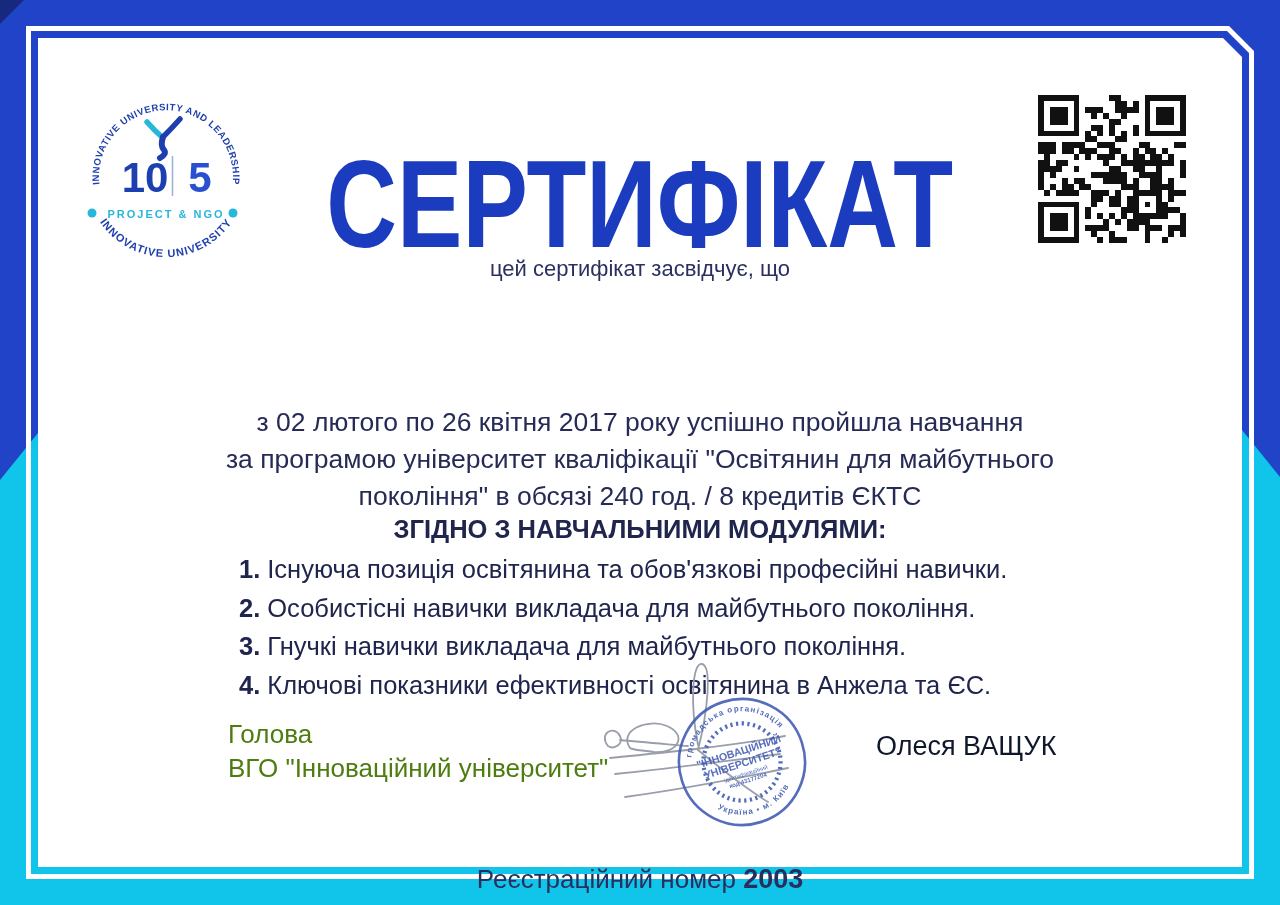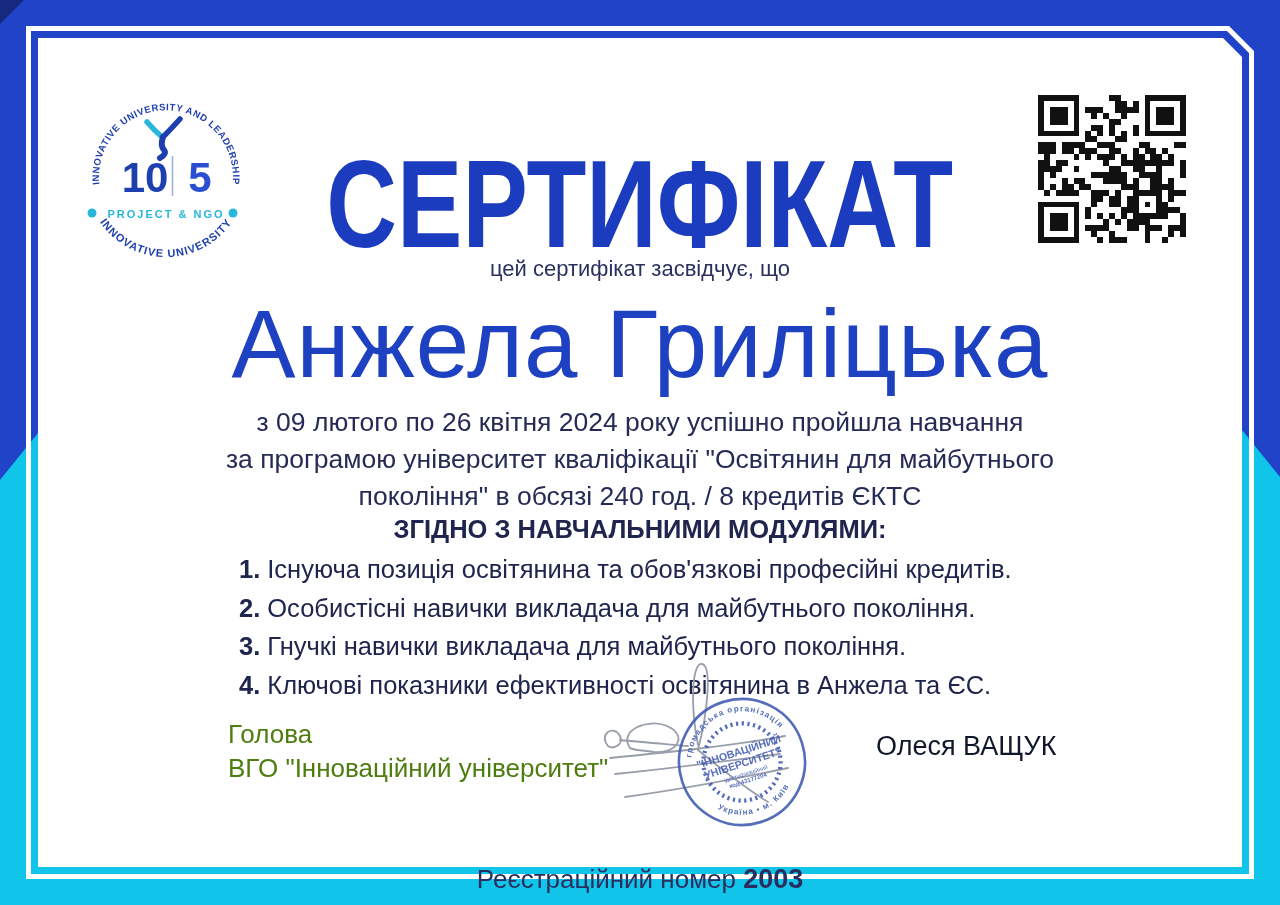--- a/index.html
+++ b/index.html
@@ -383,31 +383,30 @@
       <rect x="10" y="24" width="1" height="1" fill="#111111"></rect>
       <rect x="12" y="24" width="1" height="1" fill="#111111"></rect>
       <rect x="13" y="24" width="1" height="1" fill="#111111"></rect>
       <rect x="14" y="24" width="1" height="1" fill="#111111"></rect>
       <rect x="18" y="24" width="1" height="1" fill="#111111"></rect>
       <rect x="21" y="24" width="1" height="1" fill="#111111"></rect>
     </svg>
 
   <div class="abs center cert-title"><span>СЕРТИФІКАТ</span></div>
   <div class="abs center cert-subtitle">цей сертифікат засвідчує, що</div>
-  <div class="abs center recipient">Анжела Гриліцька</div>
 
   <div class="abs center body-par">
-    <div>з 09 лютого по 26 квітня 2024 року успішно пройшла навчання</div>
+    <div>з 02 лютого по 26 квітня 2017 року успішно пройшла навчання</div>
     <div>за програмою університет кваліфікації "Освітянин для майбутнього</div>
     <div>покоління" в обсязі 240 год. / 8 кредитів ЄКТС</div>
   </div>
 
   <div class="abs center modules-heading">ЗГІДНО З НАВЧАЛЬНИМИ МОДУЛЯМИ:</div>
   <div class="abs modules-list">
-    <div><span class="module-num">1.</span><span>Існуюча позиція освітянина та обов'язкові професійні кредитів.</span></div>
+    <div><span class="module-num">1.</span><span>Існуюча позиція освітянина та обов'язкові професійні навички.</span></div>
     <div><span class="module-num">2.</span><span>Особистісні навички викладача для майбутнього покоління.</span></div>
     <div><span class="module-num">3.</span><span>Гнучкі навички викладача для майбутнього покоління.</span></div>
     <div><span class="module-num">4.</span><span>Ключові показники ефективності освітянина в Анжела та ЄС.</span></div>
   </div>
 
   <svg class="sig-svg abs" viewBox="0 0 250 165" aria-hidden="true">
     <g fill="none" stroke="#999eab" stroke-width="1.8" stroke-linecap="round">
       <path d="M128,95 C120,55 122,12 132,14 C142,16 138,60 128,100"></path>
       <path d="M60,98 C48,80 78,68 97,76 C118,85 108,104 84,102 C70,100 62,100 60,98"></path>
       <path d="M38,96 C28,84 44,74 50,86 C54,94 44,100 38,96"></path>

